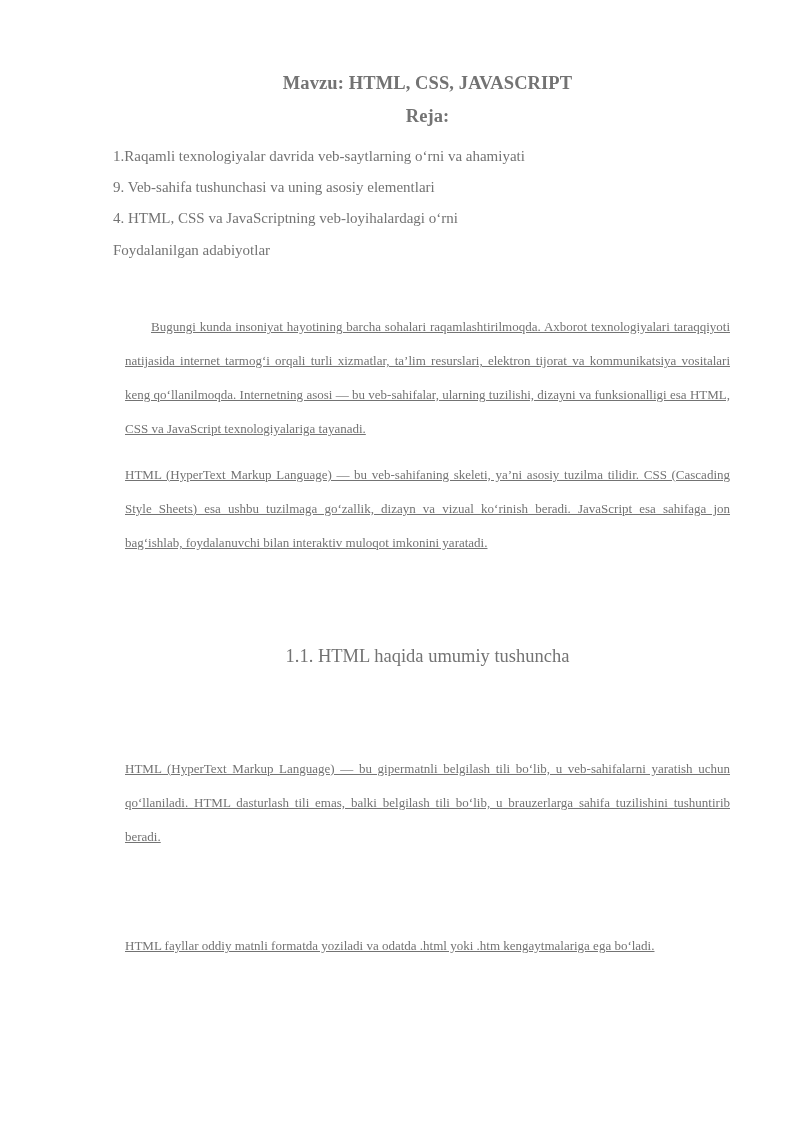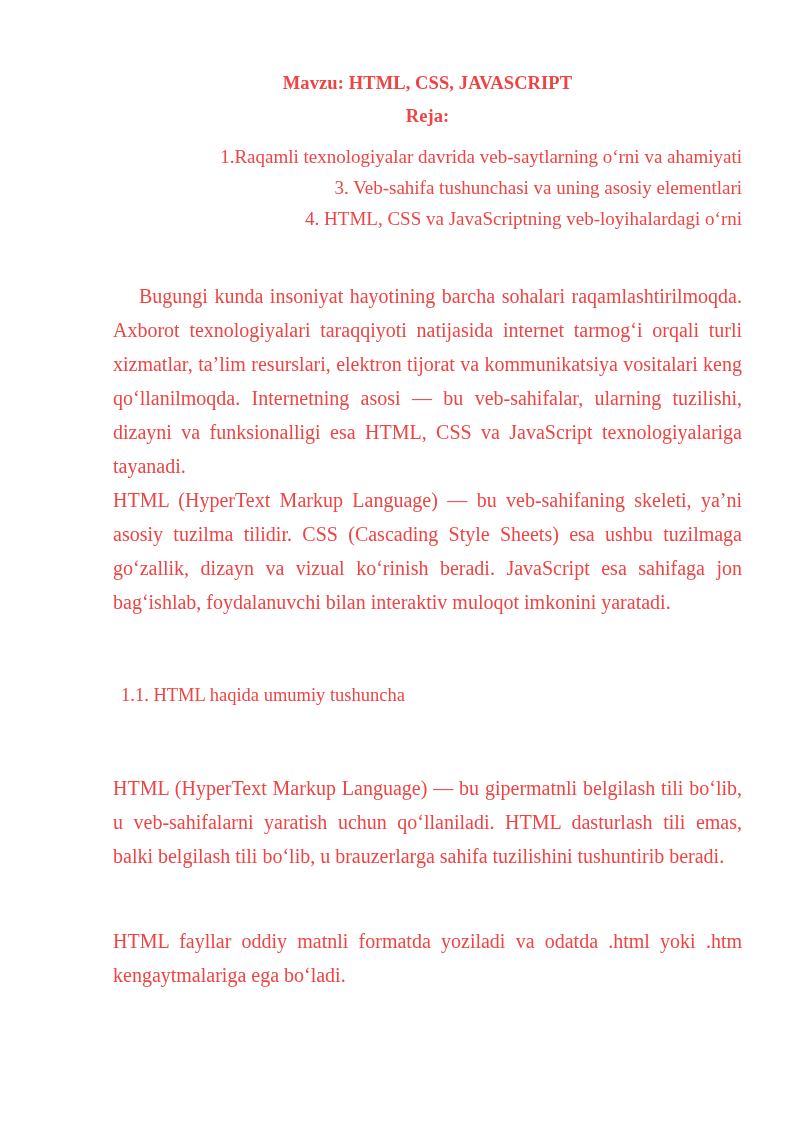--- a/index.html
+++ b/index.html
@@ -11,21 +11,21 @@
   .page {
     position: relative;
     width: 800px;
     height: 1131px;
     margin: 0 auto;
     background: #ffffff;
     box-sizing: border-box;
     padding: 0;
     overflow: hidden;
     font-family: "Liberation Serif", "DejaVu Serif", serif;
-    color: #ef4444;
+    color: #737373;
     -webkit-font-smoothing: antialiased;
   }
   .content {
     position: absolute;
     left: 113px;
     top: 68px;
     width: 629px;
   }
 
   
@@ -42,72 +42,74 @@
     margin-top: 2px;
   }
 
   
   .plan {
     list-style: none;
     margin: 9px 0 0 0;
     padding: 0;
   }
   .plan li {
-    font-size: 19px;
+    font-size: 15px;
     line-height: 31.2px;
-    text-align: right;
+    text-align: left;
     white-space: nowrap;
   }
 
   
   .body-block {
     margin-top: 44px;
   }
   p.para {
-    margin: 0;
-    font-size: 20px;
+    margin: 12px;
+    font-size: 13px;
     line-height: 34px;
     text-align: justify;
     text-justify: inter-word;
     hyphens: none;
+    text-decoration: underline;
   }
   p.para.indent {
     text-indent: 26px;
   }
 
   
   .gap-line {
     height: 34px;
   }
   .gap-half {
     height: 17px;
   }
 
   .section-heading {
-    margin: 8px;
+    margin: 16px;
     font-size: 18.5px;
     line-height: 34px;
     font-weight: normal;
-    text-align: left;
+    text-align: center;
   }
 </style>
 </head>
 <body>
 
 <div class="page">
   <div class="content">
 
     <div class="doc-title">Mavzu: HTML, CSS, JAVASCRIPT</div>
 
     <div class="doc-subtitle">Reja:</div>
 
     <ul class="plan">
       <li>1.Raqamli texnologiyalar davrida veb-saytlarning oʻrni va ahamiyati</li>
-      <li>3. Veb-sahifa tushunchasi va uning asosiy elementlari</li>
+      <li>9. Veb-sahifa tushunchasi va uning asosiy elementlari</li>
       <li>4. HTML, CSS va JavaScriptning veb-loyihalardagi oʻrni</li>
+      <li>Foydalanilgan adabiyotlar</li>
     </ul>
 
     <div class="body-block">
       <p class="para indent">Bugungi kunda insoniyat hayotining barcha sohalari raqamlashtirilmoqda. Axborot texnologiyalari taraqqiyoti natijasida internet tarmogʻi orqali turli xizmatlar, ta’lim resurslari, elektron tijorat va kommunikatsiya vositalari keng qoʻllanilmoqda. Internetning asosi — bu veb-sahifalar, ularning tuzilishi, dizayni va funksionalligi esa HTML, CSS va JavaScript texnologiyalariga tayanadi.</p>
       <p class="para">HTML (HyperText Markup Language) — bu veb-sahifaning skeleti, ya’ni asosiy tuzilma tilidir. CSS (Cascading Style Sheets) esa ushbu tuzilmaga goʻzallik, dizayn va vizual koʻrinish beradi. JavaScript esa sahifaga jon bagʻishlab, foydalanuvchi bilan interaktiv muloqot imkonini yaratadi.</p>
     </div>
 
     <div class="gap-line"></div>
     <div class="gap-half"></div>
 

